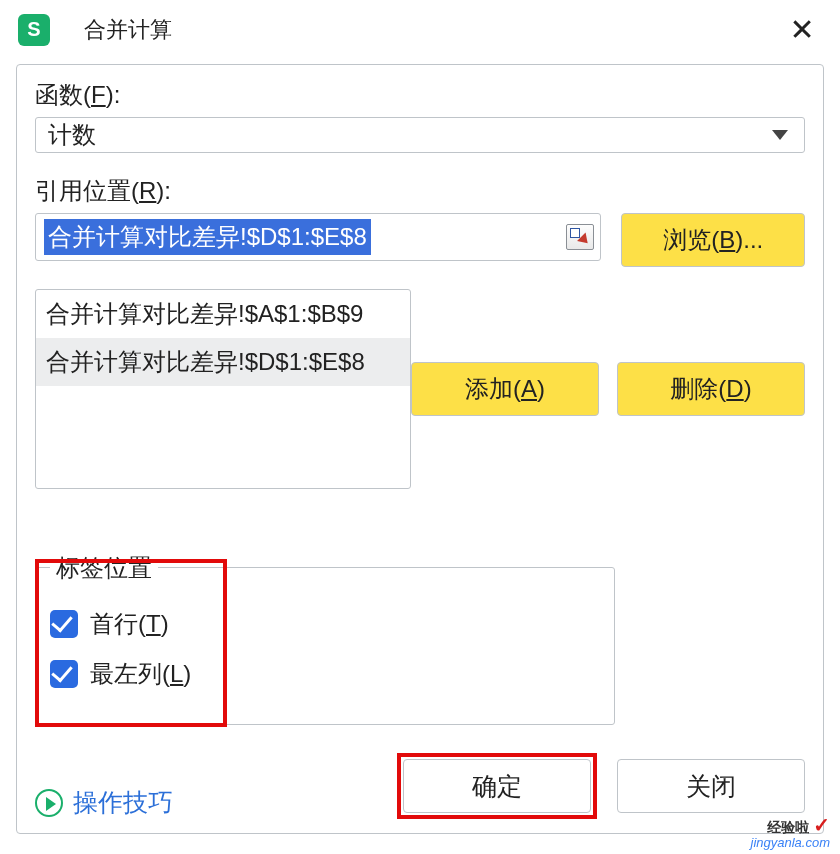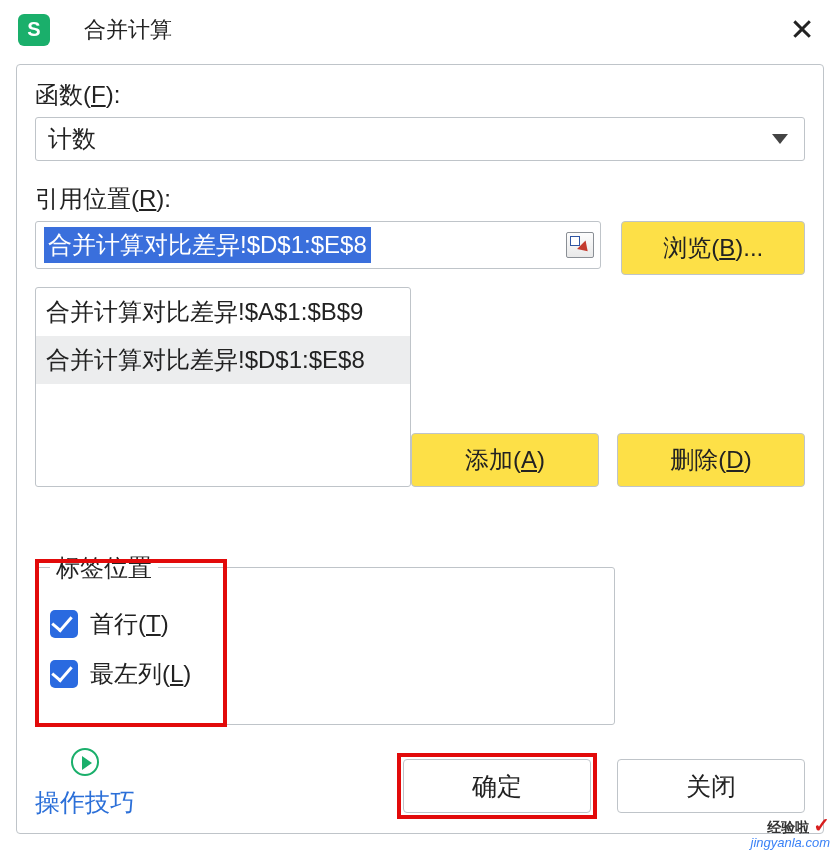--- a/index.html
+++ b/index.html
@@ -60,21 +60,21 @@
   }
   .u { text-decoration: underline; }
   .select-row {
     display: flex;
     align-items: center;
   }
   .select-box {
     flex: 1;
     border: 1.5px solid #bfc4c9;
     border-radius: 3px;
-    height: 44px;
+    height: 36px;
     display: flex;
     align-items: center;
     padding: 0 12px;
     position: relative;
   }
   .select-caret {
     position: absolute;
     right: 16px;
     top: 50%;
     transform: translateY(-50%);
@@ -137,22 +137,22 @@
     border-radius: 4px;
     background: #fde047;
     display: flex;
     align-items: center;
     justify-content: center;
     font-size: 24px;
     cursor: pointer;
   }
   .all-refs {
     display: flex;
-    align-items: flex-end;
-    margin-top: 12px;
+    align-items: center;
+    margin-top: 22px;
   }
   .listbox {
     border: 1.5px solid #bfc4c9;
     border-radius: 3px;
     width: 580px;
     height: 200px;
     overflow: hidden;
   }
   .list-item {
     padding: 8px 10px;
@@ -221,21 +221,20 @@
     display: flex;
     align-items: center;
   }
   .tips {
     display: flex;
     align-items: center;
     gap: 10px;
     color: #2b6fd8;
     font-size: 25px;
     cursor: pointer;
-    flex-direction: column;
   }
   .tips-icon {
     width: 28px; height: 28px;
     border: 2.5px solid #1aaf6b;
     border-radius: 50%;
     position: relative;
   }
   .tips-icon::after {
     content: "";
     position: absolute;

